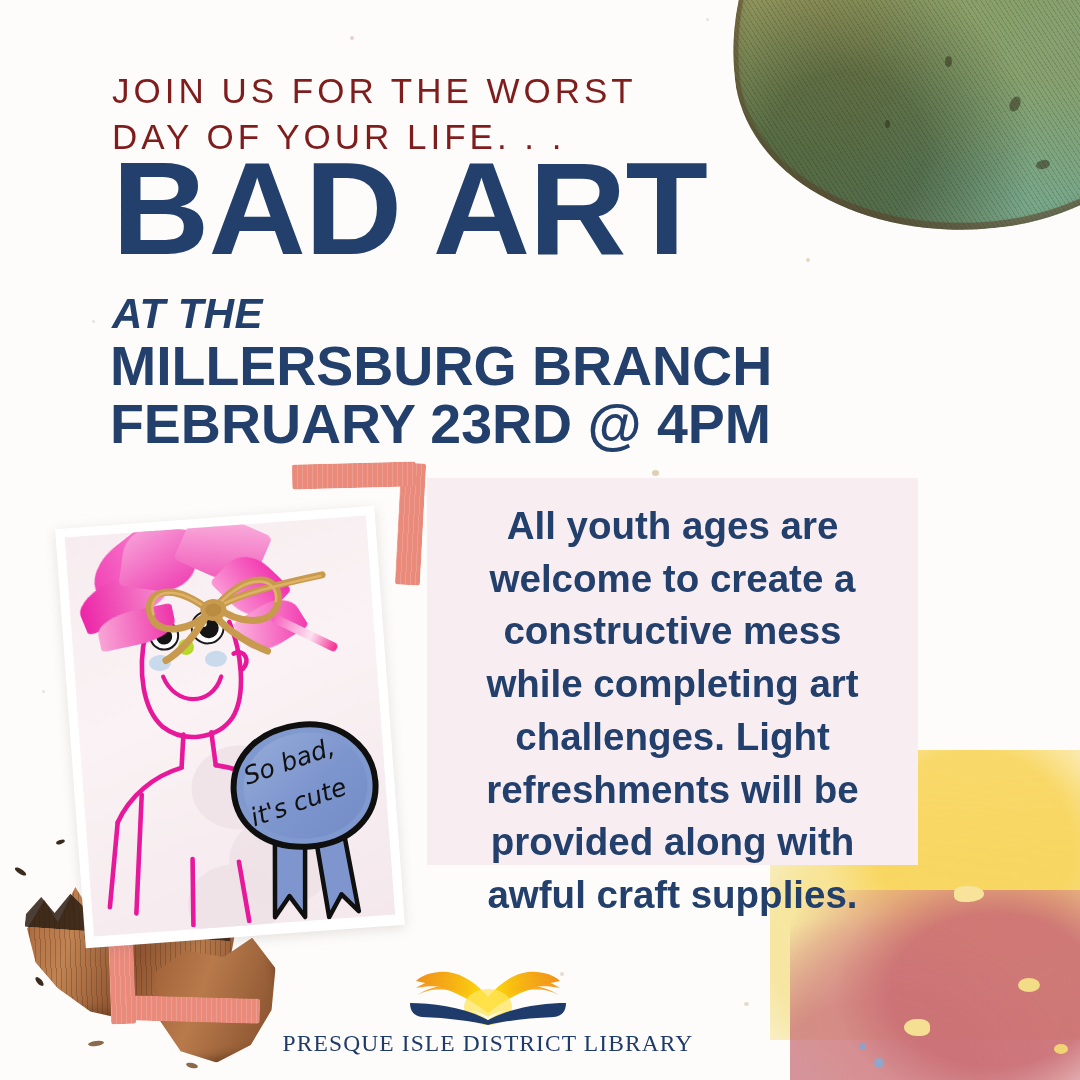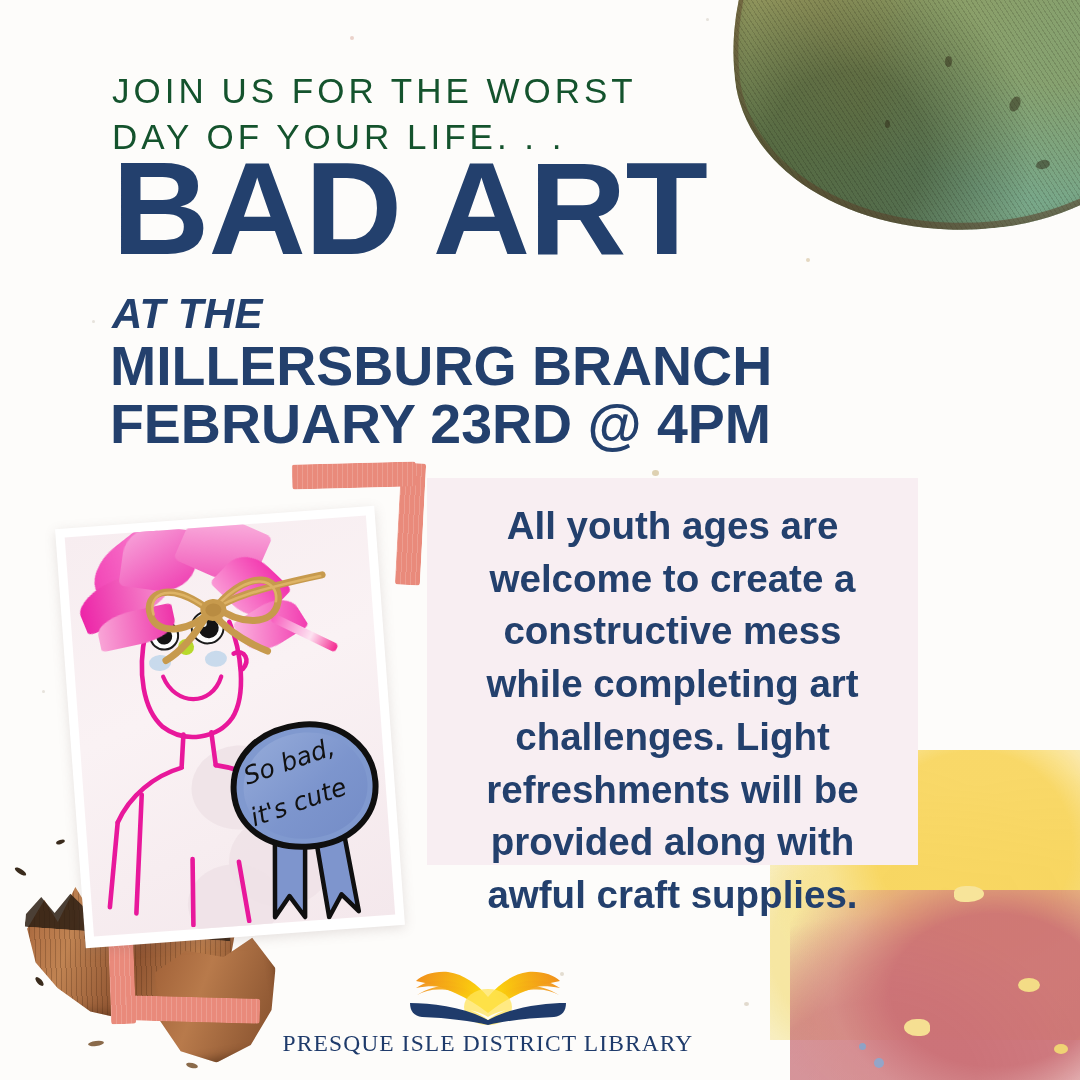--- a/index.html
+++ b/index.html
@@ -124,21 +124,21 @@
   .fig{ position:absolute; inset:0; }
   .feather{
     position:absolute; border-radius:50% 8% 50% 8%;
     filter:blur(.3px);
   }
 
   
   .kicker{
     position:absolute; left:112px; top:68px;
     font-size:35px; line-height:1.32;
-    letter-spacing:4.0px; color:#14532d; font-weight:400;
+    letter-spacing:4.0px; color:#7f1d1d; font-weight:400;
   }
   .bigtitle{
     position:absolute; left:112px; top:157px;
     font-size:131px; line-height:.80; font-weight:700;
     letter-spacing:-1px; color:#23406D;
     font-family:"Liberation Sans", sans-serif;
     transform:scaleX(1.03); transform-origin:left top;
   }
   .atthe{
     position:absolute; left:112px; top:290px;

